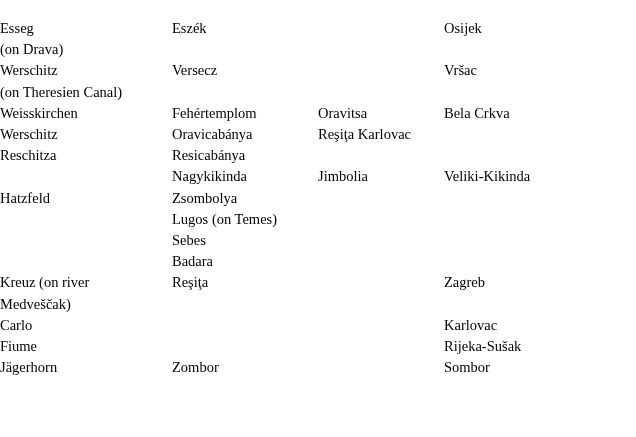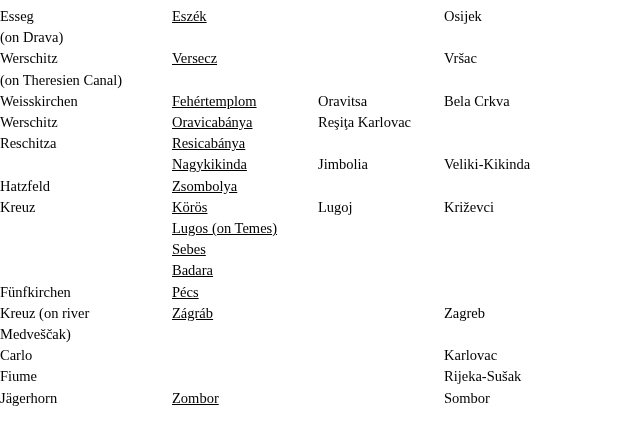--- a/index.html
+++ b/index.html
@@ -12,37 +12,37 @@
     height: 437px;
     font-family: "Liberation Serif", serif;
     color: #000000;
     overflow: hidden;
   }
   .page {
     position: relative;
     width: 636px;
     height: 437px;
     box-sizing: border-box;
-    padding: 6px 0 0 0;
+    padding: 18px 0 0 0;
   }
   table.placenames {
     border-collapse: collapse;
     width: 636px;
     table-layout: fixed;
   }
   table.placenames td {
     vertical-align: top;
     font-size: 14.5px;
     line-height: 21.2px;
     padding: 0;
     white-space: nowrap;
     overflow: visible;
   }
   td.c0 { width: 172px; padding-left: 28px; box-sizing: border-box; }
-  td.c1 { width: 146px; box-sizing: border-box; text-decoration: underline; }
+  td.c1 { width: 146px; box-sizing: border-box; }
   td.c2 { width: 126px; box-sizing: border-box; }
   td.c3 { width: 192px; box-sizing: border-box; }
   .cellspacer { display: inline-block; min-height: 21px; }
 </style>
 </head>
 <body>
 
 <div class="page">
   <table class="placenames">
     <tbody>
@@ -94,52 +94,40 @@
         <td class="c2">Jimbolia</td>
         <td class="c3">Veliki-Kikinda</td>
       </tr>
       <tr>
         <td class="c0">Hatzfeld</td>
         <td class="c1">Zsombolya</td>
         <td class="c2"><span class="cellspacer">&nbsp;</span></td>
         <td class="c3"><span class="cellspacer">&nbsp;</span></td>
       </tr>
       <tr>
-        <td class="c0">Kreuz</td>
-        <td class="c1">Körös</td>
-        <td class="c2">Lugoj</td>
-        <td class="c3">Križevci</td>
-      </tr>
-      <tr>
         <td class="c0"><span class="cellspacer">&nbsp;</span></td>
         <td class="c1">Lugos (on Temes)</td>
         <td class="c2"><span class="cellspacer">&nbsp;</span></td>
         <td class="c3"><span class="cellspacer">&nbsp;</span></td>
       </tr>
       <tr>
         <td class="c0"><span class="cellspacer">&nbsp;</span></td>
         <td class="c1">Sebes</td>
         <td class="c2"><span class="cellspacer">&nbsp;</span></td>
         <td class="c3"><span class="cellspacer">&nbsp;</span></td>
       </tr>
       <tr>
         <td class="c0"><span class="cellspacer">&nbsp;</span></td>
         <td class="c1">Badara</td>
         <td class="c2"><span class="cellspacer">&nbsp;</span></td>
         <td class="c3"><span class="cellspacer">&nbsp;</span></td>
       </tr>
       <tr>
-        <td class="c0">Fünfkirchen</td>
-        <td class="c1">Pécs</td>
-        <td class="c2"><span class="cellspacer">&nbsp;</span></td>
-        <td class="c3"><span class="cellspacer">&nbsp;</span></td>
-      </tr>
-      <tr>
         <td class="c0">Kreuz (on river</td>
-        <td class="c1">Zágráb</td>
+        <td class="c1">Reşiţa</td>
         <td class="c2"><span class="cellspacer">&nbsp;</span></td>
         <td class="c3">Zagreb</td>
       </tr>
       <tr>
         <td class="c0">Medveščak)</td>
         <td class="c1"><span class="cellspacer">&nbsp;</span></td>
         <td class="c2"><span class="cellspacer">&nbsp;</span></td>
         <td class="c3"><span class="cellspacer">&nbsp;</span></td>
       </tr>
       <tr>

